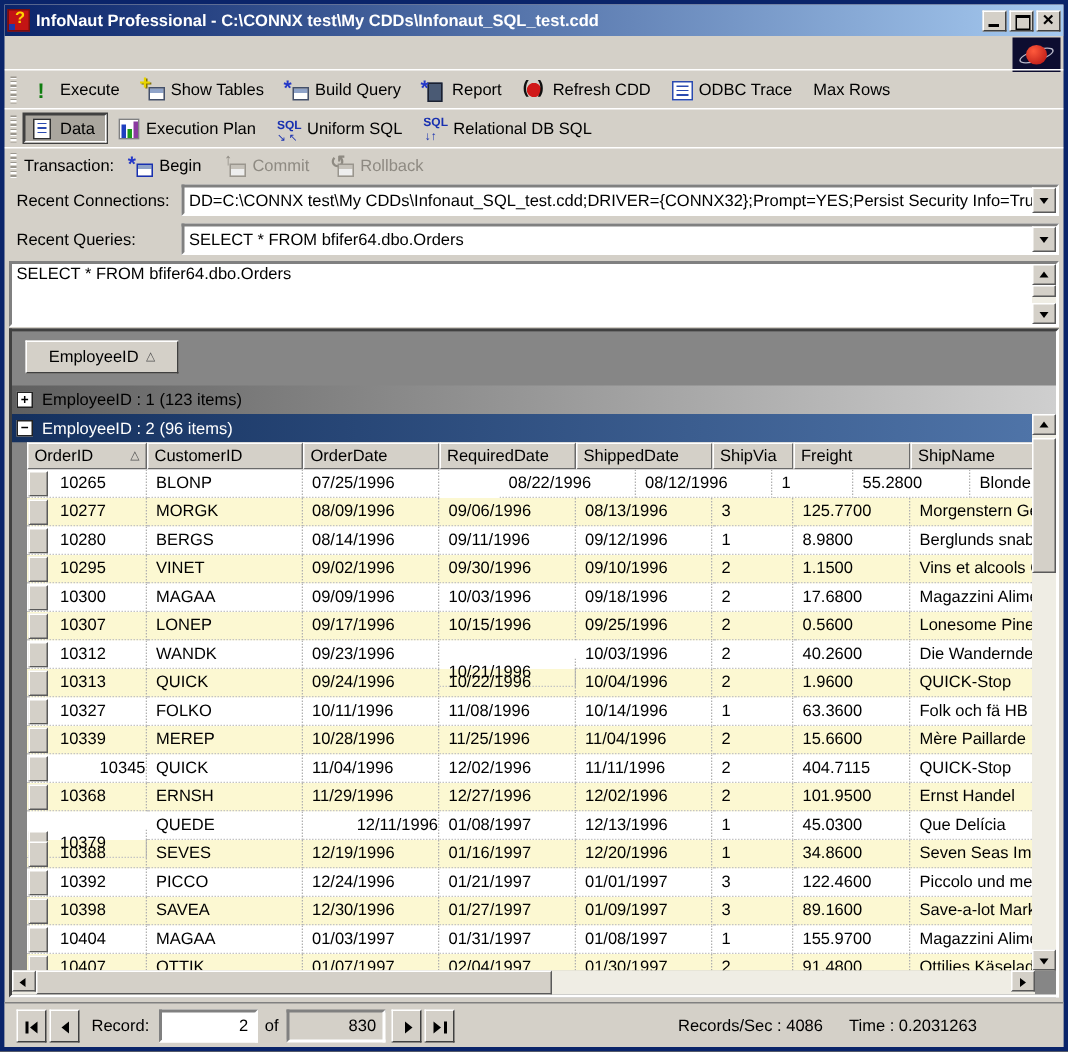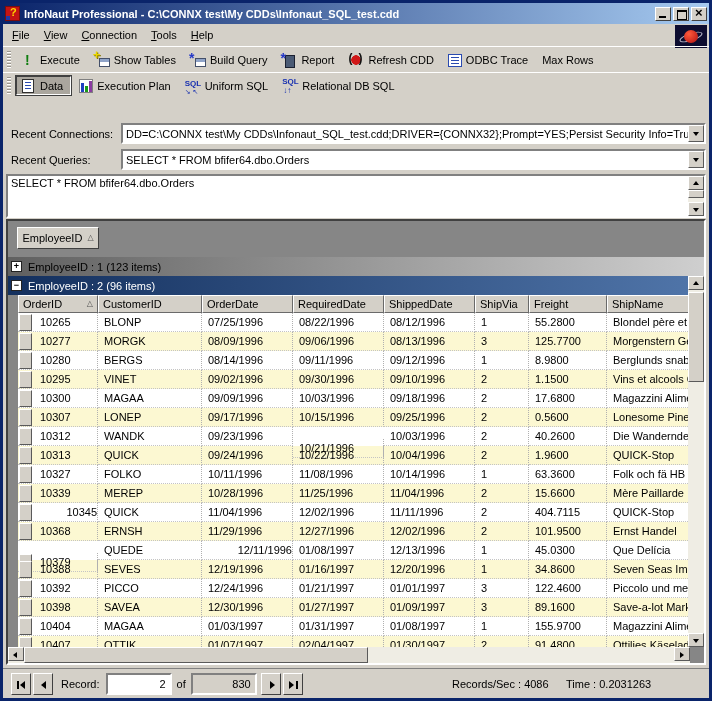--- a/index.html
+++ b/index.html
@@ -73,21 +73,21 @@
   .sb-btn{position:absolute;width:16px;height:14px;background:#d4d0c8;border:1px solid;border-color:#fff #5a5a5a #5a5a5a #fff;}
   .sb-up::before{content:"";position:absolute;left:4px;top:4px;border-left:3px solid transparent;border-right:3px solid transparent;border-bottom:4px solid #000;}
   .sb-down::before{content:"";position:absolute;left:4px;top:5px;border-left:3px solid transparent;border-right:3px solid transparent;border-top:4px solid #000;}
   .sb-left::before{content:"";position:absolute;left:4px;top:4px;border-top:3px solid transparent;border-bottom:3px solid transparent;border-right:4px solid #000;}
   .sb-right::before{content:"";position:absolute;left:5px;top:4px;border-top:3px solid transparent;border-bottom:3px solid transparent;border-left:4px solid #000;}
   .sb-thumb{position:absolute;background:#d4d0c8;border:1px solid;border-color:#fff #5a5a5a #5a5a5a #fff;}
 
   
   #panel{left:3px;top:216px;width:700px;height:446px;border:2px solid;border-color:#404040 #fff #fff #404040;background:#868686;overflow:hidden;}
   #groupbar{position:absolute;left:0;top:0;width:696px;height:36px;background:#868686;}
-  #group-field-btn{position:absolute;left:9px;top:6px;width:82px;height:22px;background:#d4d0c8;border:1px solid;border-color:#fff #404040 #404040 #fff;font-size:11px;display:flex;align-items:center;justify-content:center;gap:5px;}
+  #group-field-btn{position:absolute;left:9px;top:6px;width:102px;height:22px;background:#d4d0c8;border:1px solid;border-color:#fff #404040 #404040 #fff;font-size:11px;display:flex;align-items:center;justify-content:center;gap:5px;}
   .sort-marker{font-size:8px;color:#555;line-height:8px;}
   .group-row{position:absolute;left:0;width:696px;height:19px;display:flex;align-items:center;font-size:11px;}
   .group-row.collapsed{background:linear-gradient(to right,#606060,#cfcfcf);color:#000;}
   .group-row.expanded{background:linear-gradient(to right,#14305e,#4f74a8);color:#fff;width:682px;}
   .expand-box{width:11px;height:11px;background:#fff;border:1px solid #222;color:#000;font:bold 9px "Liberation Sans";line-height:9px;text-align:center;margin:0 6px 0 3px;flex:none;}
   #indent-strip{position:absolute;left:0;top:74px;width:10px;bottom:16px;background:#868686;}
   #grid-header{position:absolute;left:10px;top:74px;height:18px;display:flex;background:#d4d0c8;}
   .hcell{height:18px;background:#d4d0c8;border:1px solid;border-color:#fff #6a6a6a #6a6a6a #fff;font-size:11px;color:#000;display:flex;align-items:center;padding:0 4px;white-space:nowrap;overflow:hidden;flex:none;}
   #grid-body{position:absolute;left:10px;top:92px;width:672px;bottom:16px;background:#fff;overflow:hidden;}
   .grow{display:flex;height:19px;background:#fff;}
@@ -115,27 +115,20 @@
 <div id="window">
 
   <div id="titlebar" class="abs">
     <div id="app-icon"></div>
     <div id="title-text">InfoNaut Professional - C:\CONNX test\My CDDs\Infonaut_SQL_test.cdd</div>
     <div class="win-btn glyph-min"></div>
     <div class="win-btn glyph-max"></div>
     <div class="win-btn glyph-close"></div>
   </div>
 
-  <div id="menubar" class="abs">
-      <div class="menu-item"><u>F</u>ile</div>
-      <div class="menu-item"><u>V</u>iew</div>
-      <div class="menu-item"><u>C</u>onnection</div>
-      <div class="menu-item"><u>T</u>ools</div>
-      <div class="menu-item"><u>H</u>elp</div>
-    </div>
   <div id="logo" class="abs">
     <div class="ring"></div>
     <div class="planet"></div>
   </div>
 
   <div id="toolbar-main" class="toolbar abs">
       <div class="grip"></div>
       <div class="tb-btn">
         <span class="icon execute-icon"></span>
         <span class="tb-label">Execute</span>
@@ -178,20 +171,42 @@
         <span class="icon execution-plan-icon"></span>
         <span class="tb-label">Execution Plan</span>
       </div>
       <div class="tb-btn">
         <span class="icon uniform-sql-icon"></span>
         <span class="tb-label">Uniform SQL</span>
       </div>
       <div class="tb-btn">
         <span class="icon relational-db-sql-icon"></span>
         <span class="tb-label">Relational DB SQL</span>
+      </div>
+    </div>
+  <div id="toolbar-trans" class="toolbar abs">
+      <div class="grip"></div>
+      <span class="combo-row-label" style="margin-right: 6px;">Transaction:</span>
+      <div class="tb-btn">
+        <span class="icon begin-icon">
+          <span class="mini-table"></span>
+        </span>
+        <span class="tb-label">Begin</span>
+      </div>
+      <div class="tb-btn disabled">
+        <span class="icon commit-icon">
+          <span class="mini-table"></span>
+        </span>
+        <span class="tb-label">Commit</span>
+      </div>
+      <div class="tb-btn disabled">
+        <span class="icon rollback-icon">
+          <span class="mini-table"></span>
+        </span>
+        <span class="tb-label">Rollback</span>
       </div>
     </div>
 
   <div class="abs combo-row-label" style="left:8px;top:125px;">Recent Connections:</div>
   <div class="abs combo" style="left:118px;top:120px;width:585px;">
     <div class="combo-text">DD=C:\CONNX test\My CDDs\Infonaut_SQL_test.cdd;DRIVER={CONNX32};Prompt=YES;Persist Security Info=True</div>
     <div class="combo-btn">
         <span class="down-arrow"></span>
       </div>
   </div>
@@ -259,21 +274,21 @@
         </div>
       </div>
     <div id="grid-body">
         <div class="grow">
           <div class="cell first" style="width: 80px;">
             <span class="row-selector"></span>
             <span>10265</span>
           </div>
           <div class="cell" style="width: 104px;"><span>BLONP</span></div>
           <div class="cell" style="width: 91px;"><span>07/25/1996</span></div>
-          <div class="cell" style="width: 91px;"><span>08/22/1996</span></div>
+          <div class="cell" style="width: 91px; margin-left: 40px;"><span>08/22/1996</span></div>
           <div class="cell" style="width: 91px;"><span>08/12/1996</span></div>
           <div class="cell" style="width: 54px;"><span>1</span></div>
           <div class="cell" style="width: 78px;"><span>55.2800</span></div>
           <div class="cell" style="width: 83px;"><span>Blondel père et fils</span></div>
         </div>
         <div class="grow alt">
           <div class="cell first" style="width: 80px;">
             <span class="row-selector"></span>
             <span>10277</span>
           </div>

